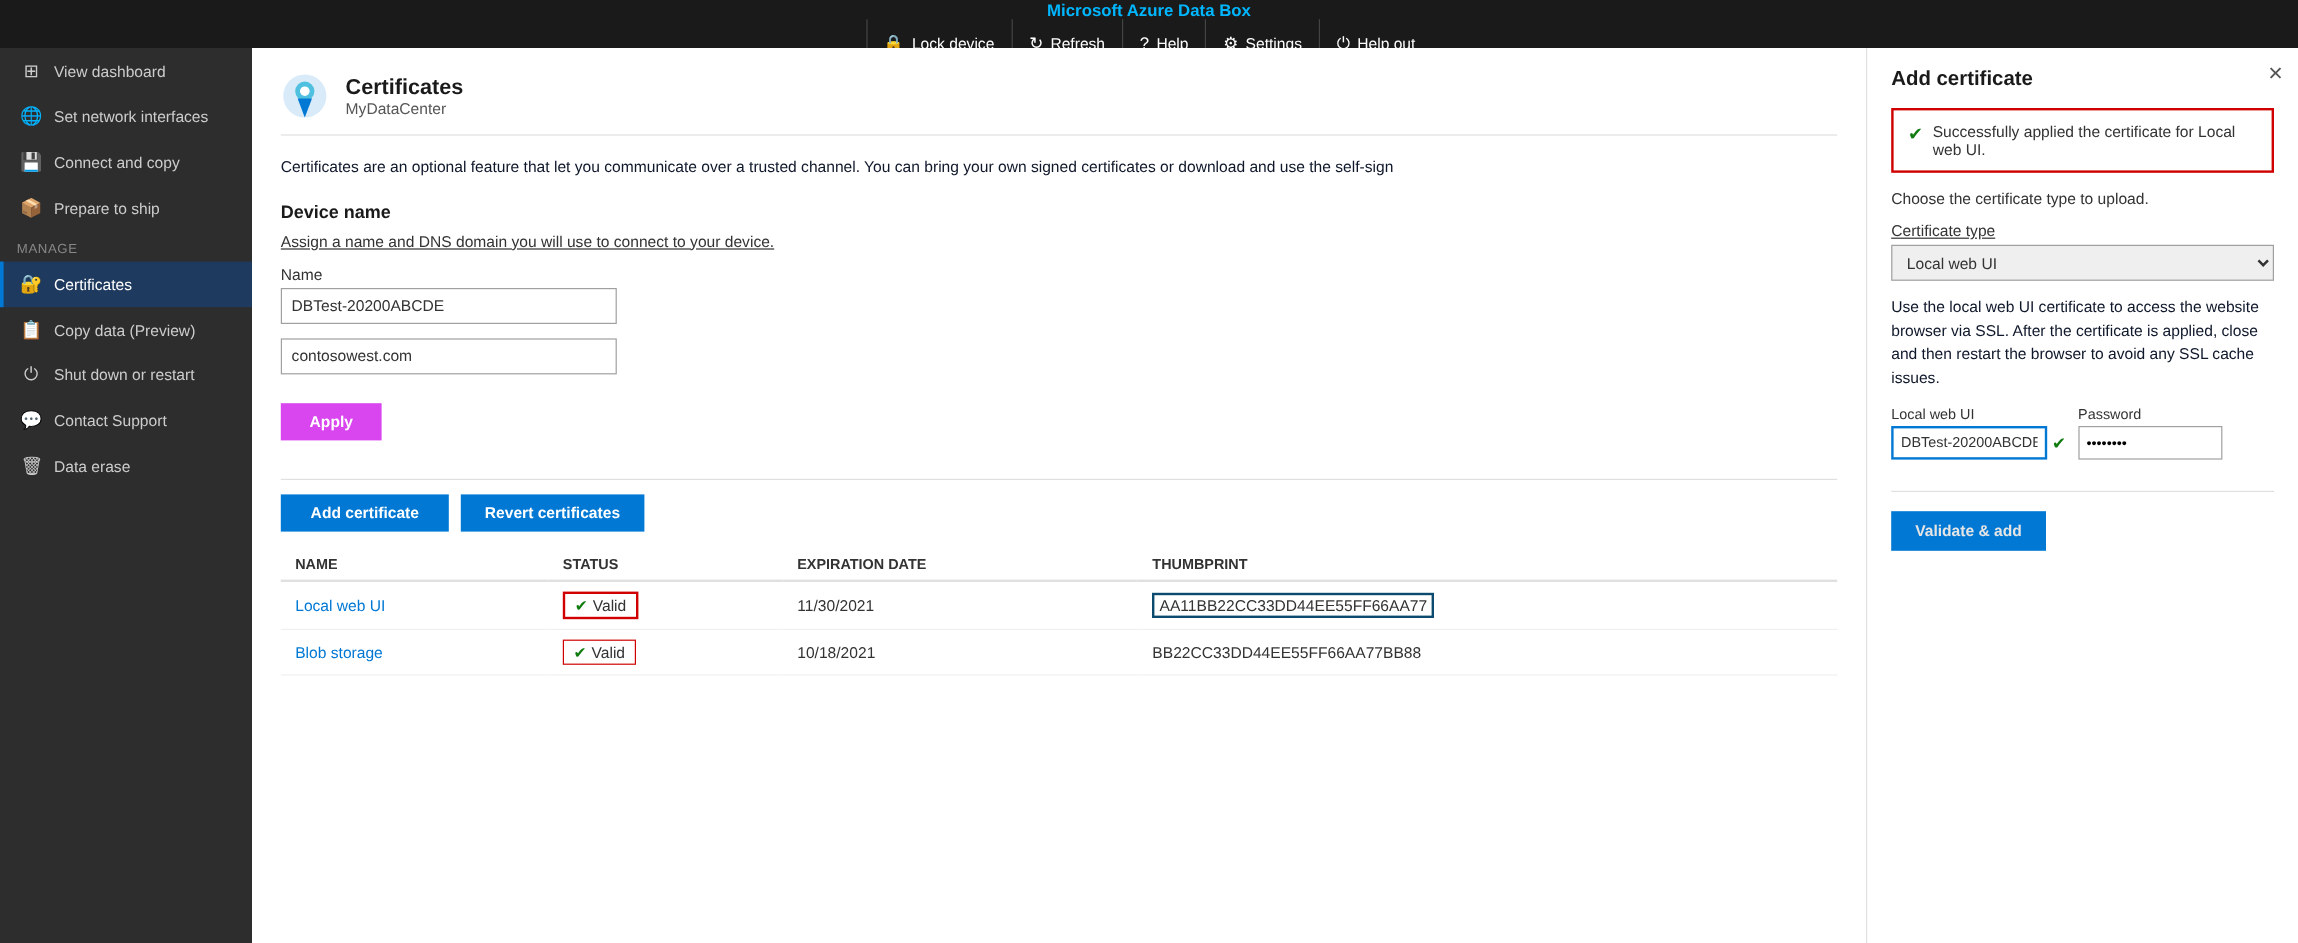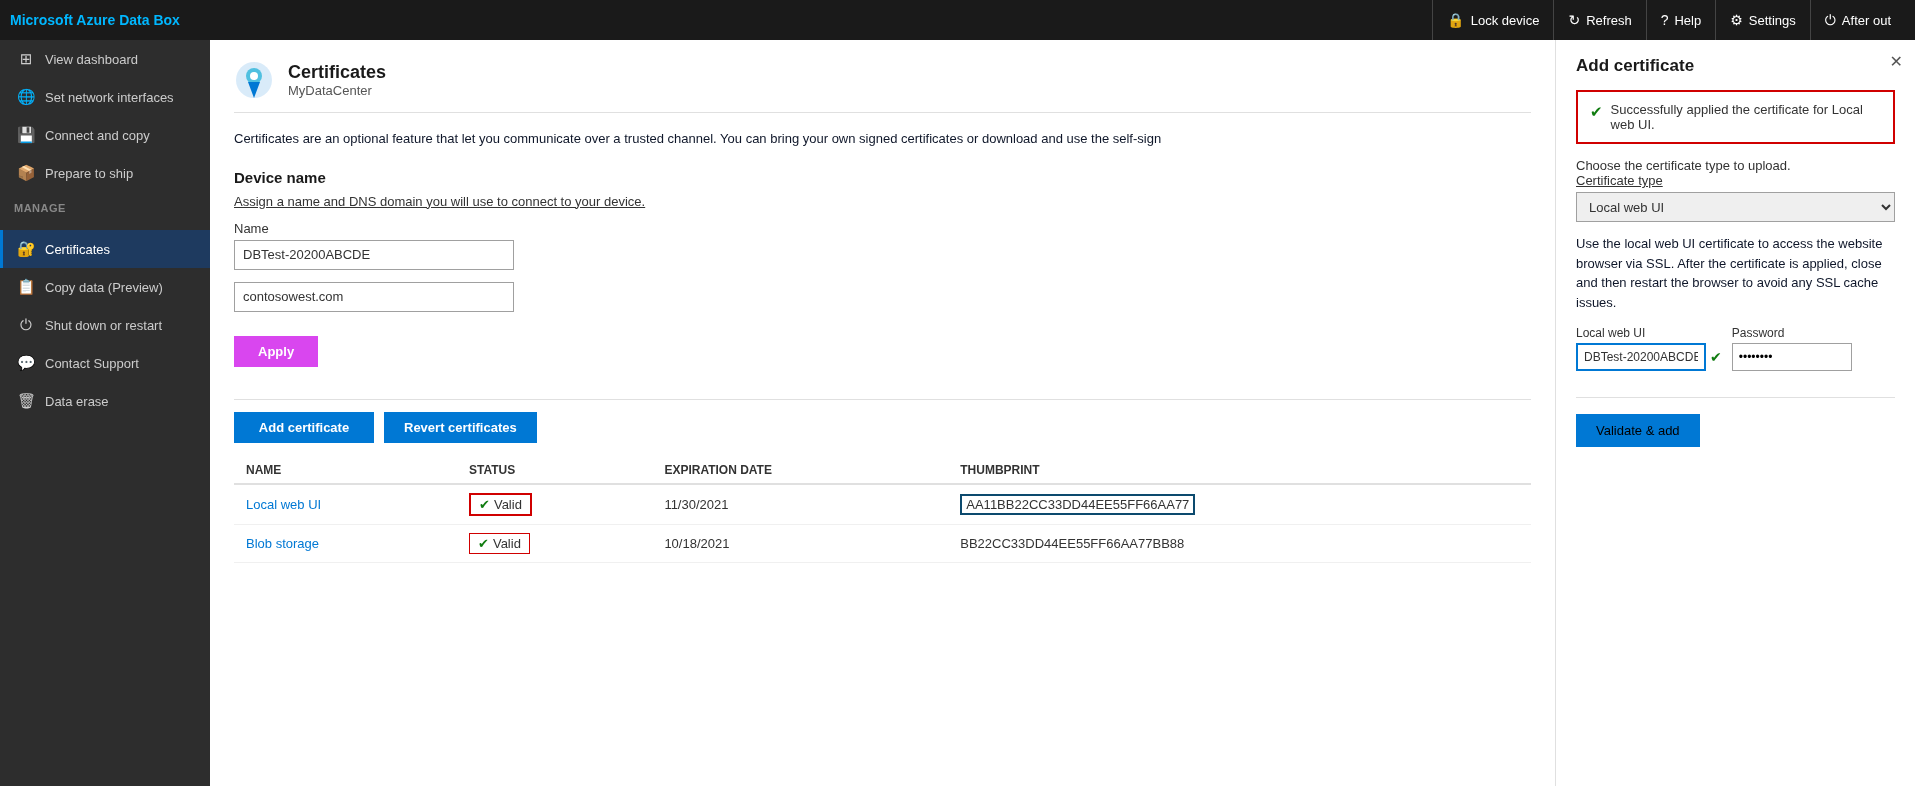--- a/index.html
+++ b/index.html
@@ -7,20 +7,21 @@
 
     
     .topbar {
       background: #1a1a1a;
       color: #fff;
       display: flex;
       align-items: center;
       height: 40px;
       padding: 0 10px;
       flex-shrink: 0;
+      flex-direction: column;
     }
     .topbar-brand {
       color: #00b7ff;
       font-size: 14px;
       font-weight: 600;
       flex: 1;
     }
     .topbar-actions {
       display: flex;
       gap: 0;
@@ -67,24 +68,24 @@
       font-size: 13px;
       border-left: 3px solid transparent;
     }
     .sidebar-item.active {
       background: #1e3a5f;
       color: #fff;
       border-left: 3px solid #0078d4;
     }
     .sidebar-icon { font-size: 15px; width: 18px; text-align: center; }
     .sidebar-section-label {
-      padding: 10px 14px 16px;
+      padding: 10px 14px 4px;
       font-size: 11px;
       color: #888;
-      font-weight: 700;
+      font-weight: 400;
       letter-spacing: 0.5px;
       text-transform: uppercase;
     }
 
     
     .content-area {
       flex: 1;
       background: #fff;
       overflow-y: auto;
       padding: 20px 24px;
@@ -220,21 +221,21 @@
       padding: 10px 12px;
       margin-bottom: 14px;
       display: flex;
       align-items: flex-start;
       gap: 8px;
       font-size: 13px;
       color: #333;
     }
     .success-icon { color: #107c10; font-size: 15px; flex-shrink: 0; margin-top: 1px; }
 
-    .panel-desc { font-size: 13px; color: #333; }
+    .panel-desc { font-size: 13px; color: #333; margin-bottom: 12px; }
     .panel-label { font-size: 13px; color: #333; margin-bottom: 4px; font-weight: 500; text-decoration: underline; }
 
     .panel-select {
       width: 100%;
       height: 30px;
       border: 1px solid #a0a0a0;
       padding: 4px 8px;
       font-size: 13px;
       color: #333;
       margin-bottom: 12px;
@@ -264,25 +265,25 @@
       height: 28px;
       border: 1px solid #a0a0a0;
       padding: 3px 6px;
       font-size: 12px;
     }
     .check-icon { color: #107c10; font-size: 14px; }
     .panel-divider { border: none; border-top: 1px solid #e0e0e0; margin: 10px 0 16px; }
 
     .btn-validate {
       background: #0078d4;
-      color: #000000;
+      color: #e5e5e5;
       border: none;
       padding: 9px 20px;
       font-size: 13px;
-      font-weight: 400;
+      font-weight: 700;
       cursor: pointer;
       align-self: flex-start;
     }
 
     
     .azure-icon { width: 40px; height: 40px; }
   </style>
 </head>
 <body>
 
@@ -300,21 +301,21 @@
     <button class="topbar-btn">
       <span class="icon">?</span>
       <span>Help</span>
     </button>
     <button class="topbar-btn">
       <span class="icon">⚙</span>
       <span>Settings</span>
     </button>
     <button class="topbar-btn">
       <span class="icon">⏻</span>
-      <span>After out</span>
+      <span>Help out</span>
     </button>
   </div>
 </div>
 
 <div class="main-layout">
 
   <nav class="sidebar">
     <div class="sidebar-item">
       <span class="sidebar-icon">⊞</span>
       <span>View dashboard</span>

